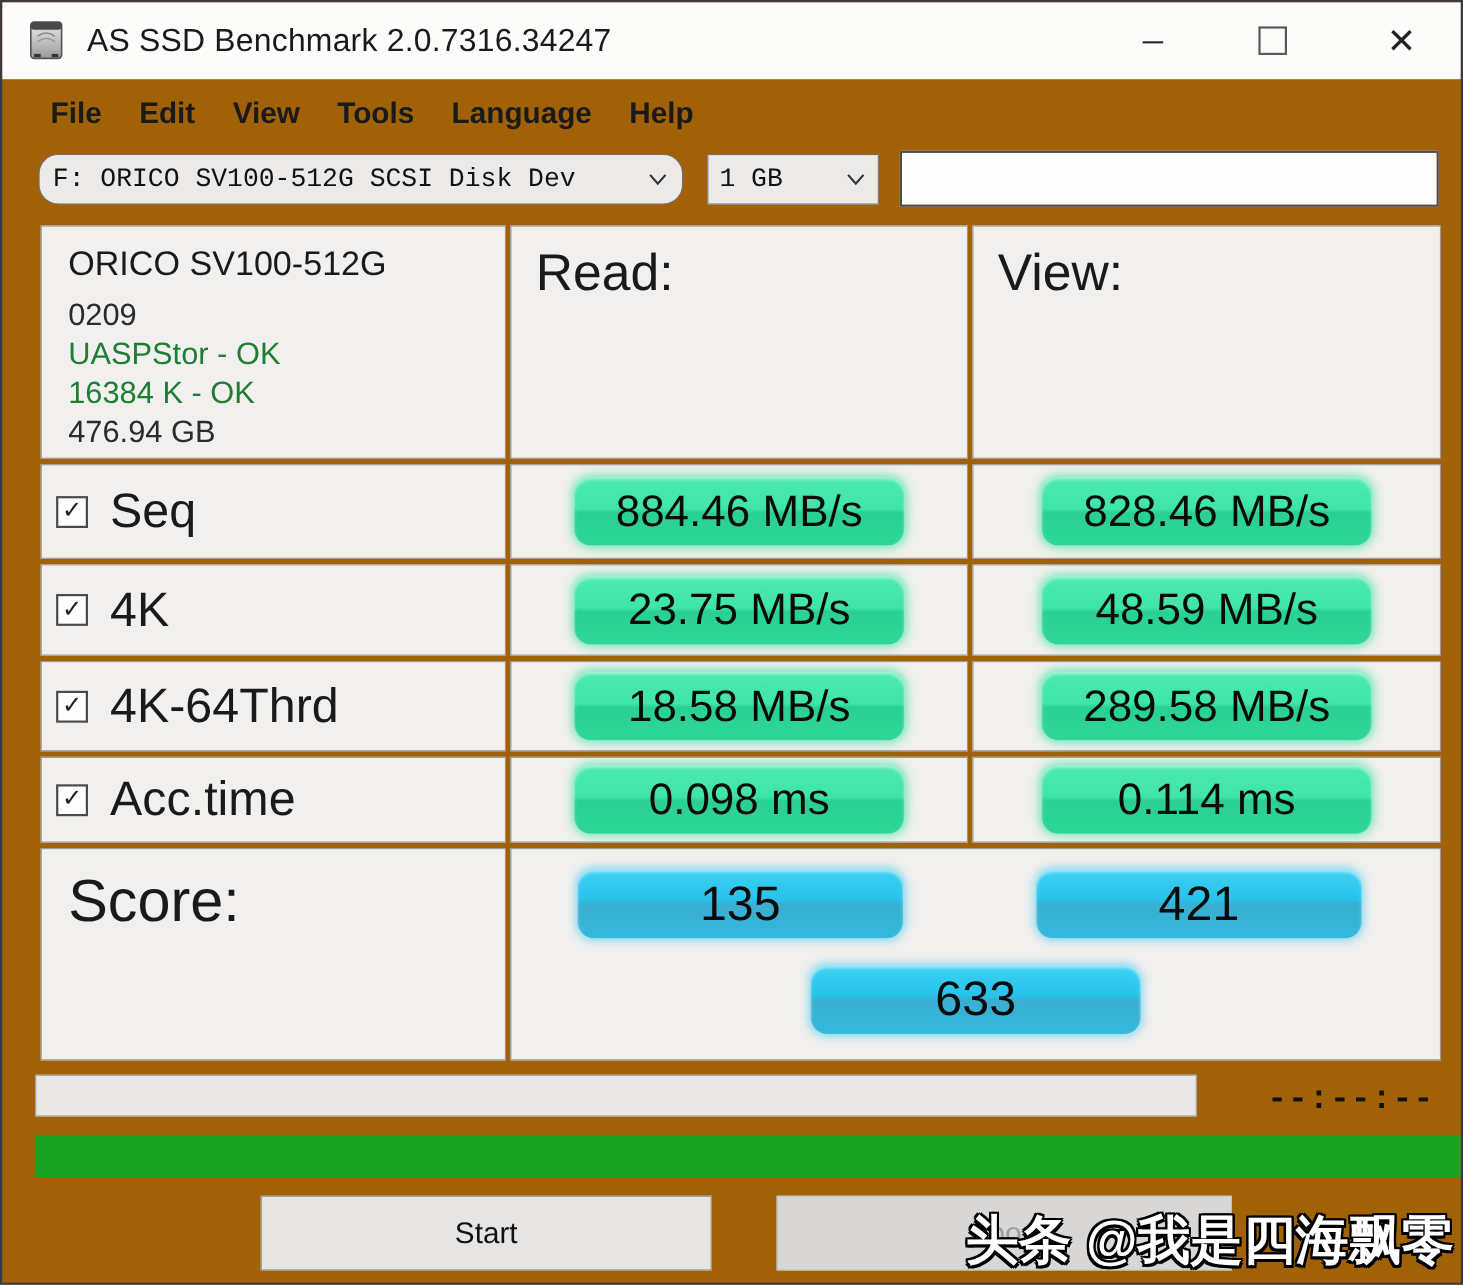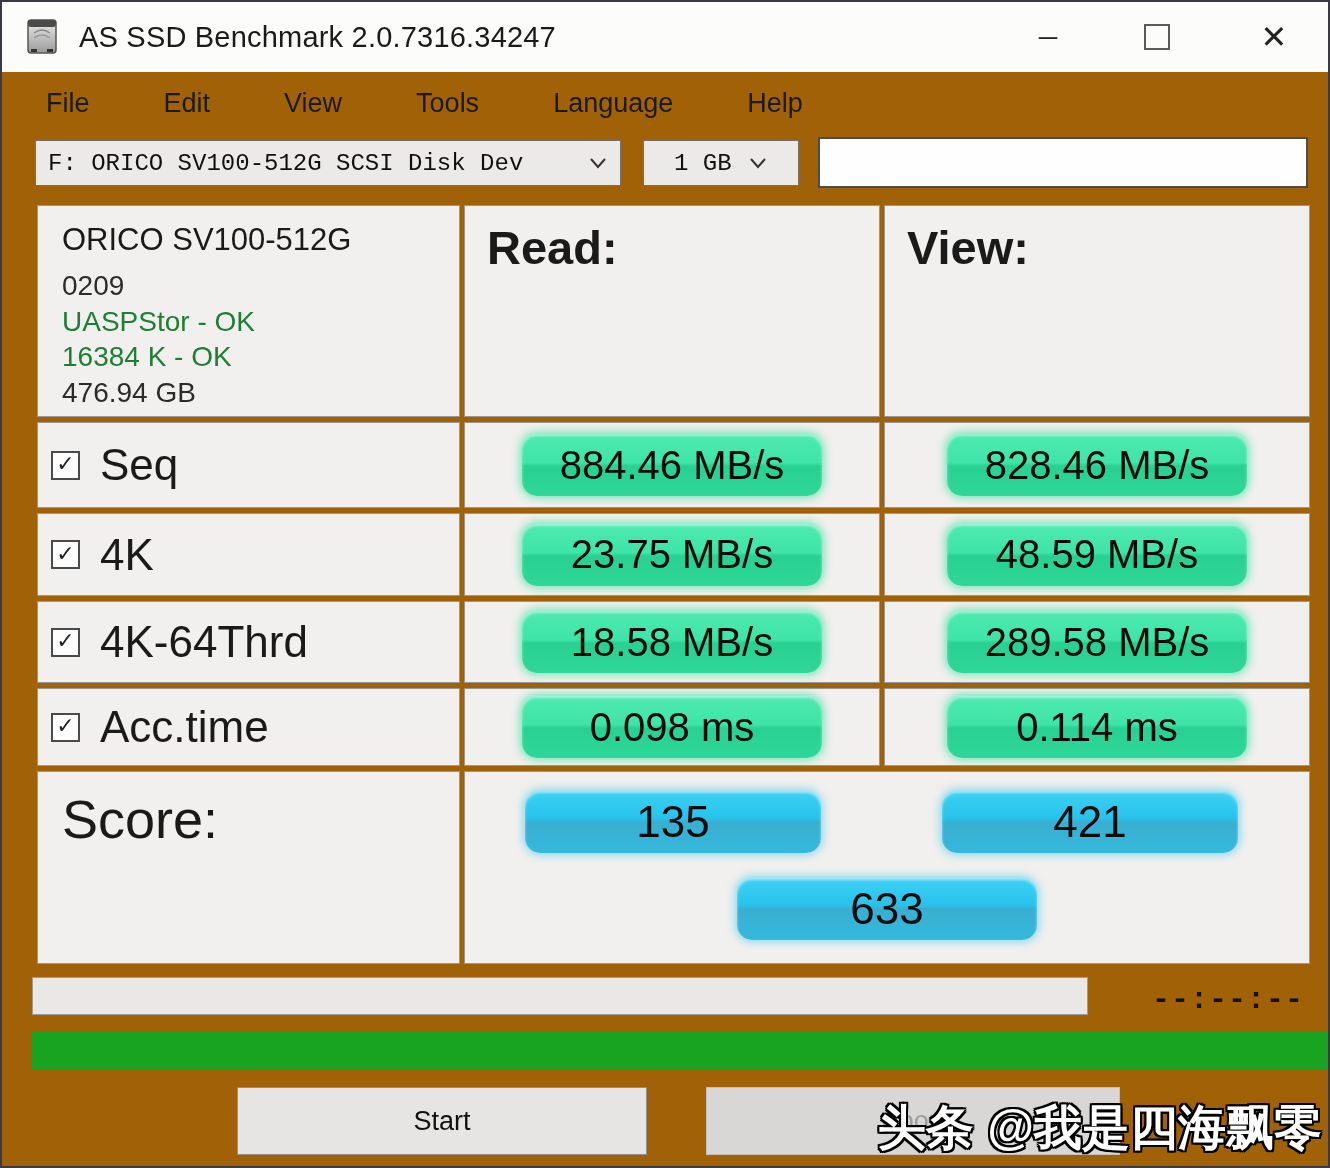--- a/index.html
+++ b/index.html
@@ -11,46 +11,46 @@
   
   .titlebar{position:absolute;left:0;top:0;right:0;height:70px;background:#fcfcfb;display:flex;align-items:center;}
   .app-icon{margin-left:20px;width:40px;height:40px;flex:0 0 auto;}
   .title-text{margin-left:17px;font-size:29px;letter-spacing:0.2px;}
   .win-btn{position:absolute;top:10px;width:66px;height:50px;display:flex;align-items:center;justify-content:center;font-size:30px;color:#222;cursor:default;}
   .btn-min{left:1013px;font-size:26px;}
   .btn-max{left:1122px;}
   .max-box{width:22px;height:22px;border:2px solid #5a5a5a;}
   .btn-close{left:1239px;font-size:32px;font-weight:300;}
   
-  .menubar{position:absolute;left:0;top:72px;right:0;height:58px;display:flex;align-items:center;padding-left:40px;gap:66px;font-size:27px;}
+  .menubar{position:absolute;left:0;top:72px;right:0;height:58px;display:flex;align-items:center;padding-left:40px;gap:26px;font-size:27px;font-weight:bold;}
   .menu-item{padding:2px 4px;}
   
   .select{
     position:absolute;display:flex;align-items:center;box-sizing:border-box;
     background:#eceae8;border:1px solid #707070;
     font-family:"Liberation Mono", monospace;font-size:24px;color:#111;
   }
-  .drive-select{left:33px;top:138px;width:586px;height:46px;padding:0 12px;}
-  .size-select{left:641px;top:138px;width:156px;height:46px;padding:0 30px;}
+  .drive-select{left:33px;top:138px;width:586px;height:46px;padding:0 12px;border-radius:18px;}
+  .size-select{left:641px;top:138px;width:156px;height:46px;padding:0 10px;}
   .select .sel-text{flex:1 1 auto;white-space:nowrap;overflow:hidden;}
   .chev{flex:0 0 auto;margin-left:6px;}
   .empty-box{position:absolute;left:816px;top:135px;width:490px;height:51px;background:#fefefe;border:2px solid #4c4c4c;box-sizing:border-box;}
   
   .main{
     position:absolute;left:35px;top:203px;
     display:grid;grid-template-columns:423px 416px 426px;
     grid-template-rows:212px 86px 83px 82px 78px 193px;
     column-gap:4px;row-gap:5px;
   }
   .cell{border:1.5px solid #979797;box-sizing:border-box;background:#f1f0ee;}
   .info-cell{padding:14px 10px 0 24px;line-height:1.28;}
   .info-model{font-size:31px;margin-bottom:8px;}
   .info-line{font-size:28px;color:#2b2b2b;}
   .info-ok{color:#1e7e34;}
-  .col-head{font-size:47px;padding:14px 0 0 22px;font-weight:bold;}
+  .col-head{font-size:47px;padding:14px 0 0 22px;}
   .label-cell{display:flex;align-items:center;padding-left:13px;gap:20px;}
   .row-label{font-size:44px;}
   .checkbox{width:25px;height:25px;border:2px solid #4a4a4a;background:#fdfdfd;display:flex;align-items:center;justify-content:center;flex:0 0 auto;}
   .check{font-size:22px;line-height:1;color:#222;margin-top:-2px;}
   .value-cell{display:flex;align-items:center;justify-content:center;}
   
   .pill{
     width:300px;height:62px;border-radius:15px;
     display:flex;align-items:center;justify-content:center;
     font-size:40px;color:#0b0b0b;

